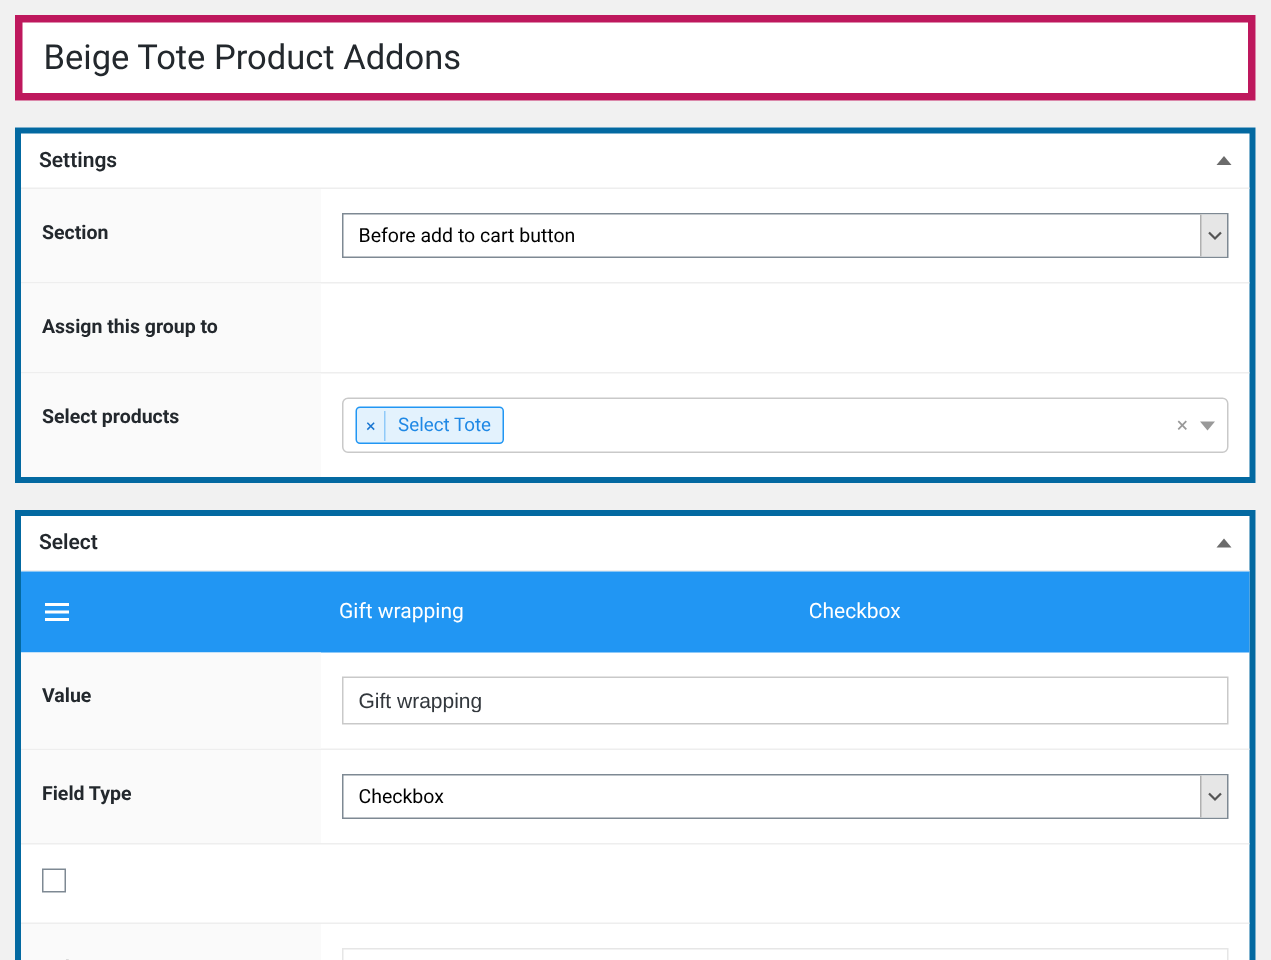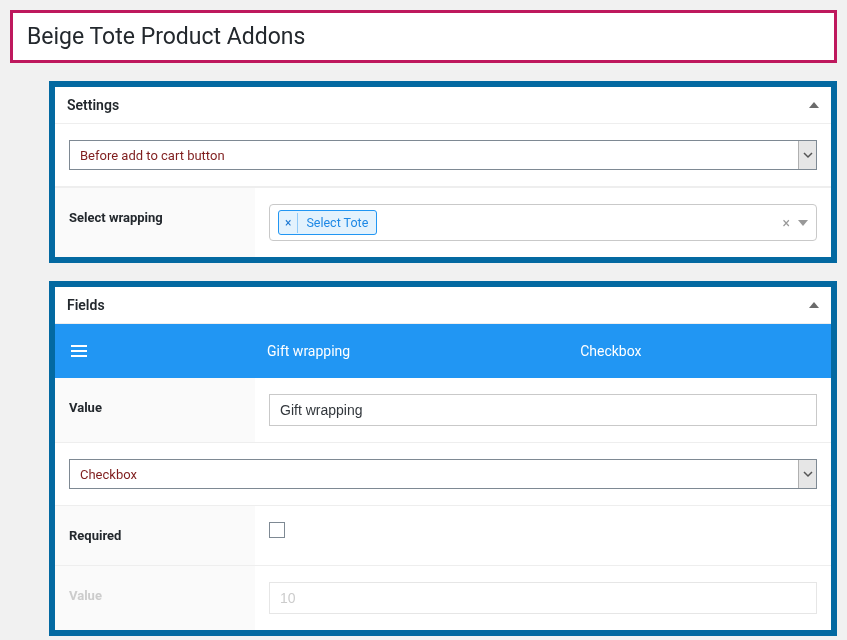--- a/index.html
+++ b/index.html
@@ -5,34 +5,33 @@
   * { box-sizing: border-box; margin: 0; padding: 0; }
   body {
     font-family: -apple-system, BlinkMacSystemFont, "Segoe UI", Roboto, "Helvetica Neue", Arial, sans-serif;
     background: #f1f1f1;
     padding: 10px;
     color: #23282d;
     font-size: 13px;
   }
   .title-box {
     background: #fff;
-    border: 3px solid #be185d;
+    border: 5px solid #be185d;
     padding: 10px 14px;
     margin-bottom: 18px;
   }
   .title-box h1 {
     font-size: 23px;
     font-weight: 400;
     color: #23282d;
   }
   .panel {
     background: #fff;
-    border: 6px solid #0369a1;
+    border: 4px solid #0369a1;
     margin-bottom: 18px;
-    margin-left: 39px;
   }
   .panel-header {
     display: flex;
     justify-content: space-between;
     align-items: center;
     padding: 10px 12px;
     border-bottom: 1px solid #eee;
     cursor: pointer;
   }
   .panel-header h2 {
@@ -63,21 +62,21 @@
     border: 1px solid #7e8993;
     background: #fff;
     height: 30px;
   }
   .select-wrap .sel-text {
     flex: 1;
     padding: 0 10px;
     display: flex;
     align-items: center;
     font-size: 13px;
-    color: #7f1d1d;
+    color: #000000;
   }
   .select-arrow {
     width: 18px;
     background: #e6e6e6;
     border-left: 1px solid #b0b0b0;
     display: flex;
     align-items: center;
     justify-content: center;
   }
   .select-arrow svg { width: 10px; height: 10px; }
@@ -189,86 +188,88 @@
   <h1>Beige Tote Product Addons</h1>
 </div>
 
 <div class="panel">
   <div class="panel-header">
     <h2>Settings</h2>
     <span class="caret-up"></span>
   </div>
   <div class="panel-body">
     <div class="row">
+      <div class="row-label">Section</div>
       <div class="row-field">
         <div class="select-wrap">
           <div class="sel-text">Before add to cart button</div>
           <div class="select-arrow">
             <svg viewBox="0 0 10 10">
                 <path d="M1 3 L5 7 L9 3" fill="none" stroke="#555" stroke-width="1.5"></path>
               </svg>
           </div>
         </div>
       </div>
     </div>
     <div class="row">
-    </div>
-    <div class="row">
-      <div class="row-label">Select wrapping</div>
+      <div class="row-label">Assign this group to</div>
+    </div>
+    <div class="row">
+      <div class="row-label">Select products</div>
       <div class="row-field">
         <div class="multiselect">
           <span class="tag">
             <span class="tag-x">×</span>
             <span class="tag-text">Select Tote</span>
           </span>
           <span class="ms-right">
             <span class="ms-clear">×</span>
             <span class="caret-down-sm"></span>
           </span>
         </div>
       </div>
     </div>
   </div>
 </div>
 
 <div class="panel cutoff">
   <div class="panel-header">
-    <h2>Fields</h2>
+    <h2>Select</h2>
     <span class="caret-up"></span>
   </div>
   <div class="blue-bar">
     <div class="hamburger">
       <div></div>
         <div></div>
         <div></div>
     </div>
     <div class="blue-col-1">Gift wrapping</div>
     <div class="blue-col-2">Checkbox</div>
   </div>
   <div class="panel-body fields-rows">
     <div class="row">
       <div class="row-label">Value</div>
       <div class="row-field">
         <input class="text-input" type="text" value="Gift wrapping" style="">
       </div>
     </div>
     <div class="row">
+      <div class="row-label">Field Type</div>
       <div class="row-field">
         <div class="select-wrap">
           <div class="sel-text">Checkbox</div>
           <div class="select-arrow">
             <svg viewBox="0 0 10 10">
                 <path d="M1 3 L5 7 L9 3" fill="none" stroke="#555" stroke-width="1.5"></path>
               </svg>
           </div>
         </div>
       </div>
     </div>
     <div class="row">
-      <div class="row-label">Required</div>
       <div class="row-field">
         <span class="checkbox"></span>
       </div>
     </div>
     <div class="row faded">
       <div class="row-label">Value</div>
       <div class="row-field">
         <input class="text-input" type="text" value="10" style="">
       </div>
     </div>

